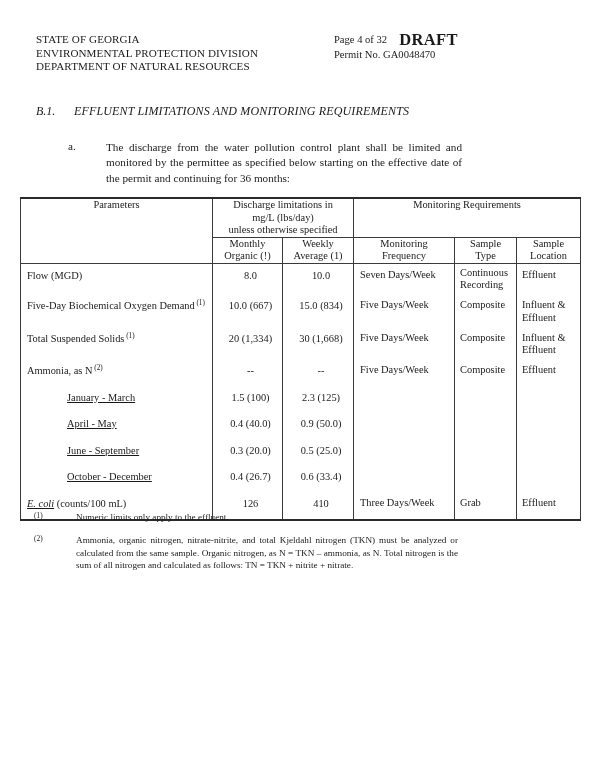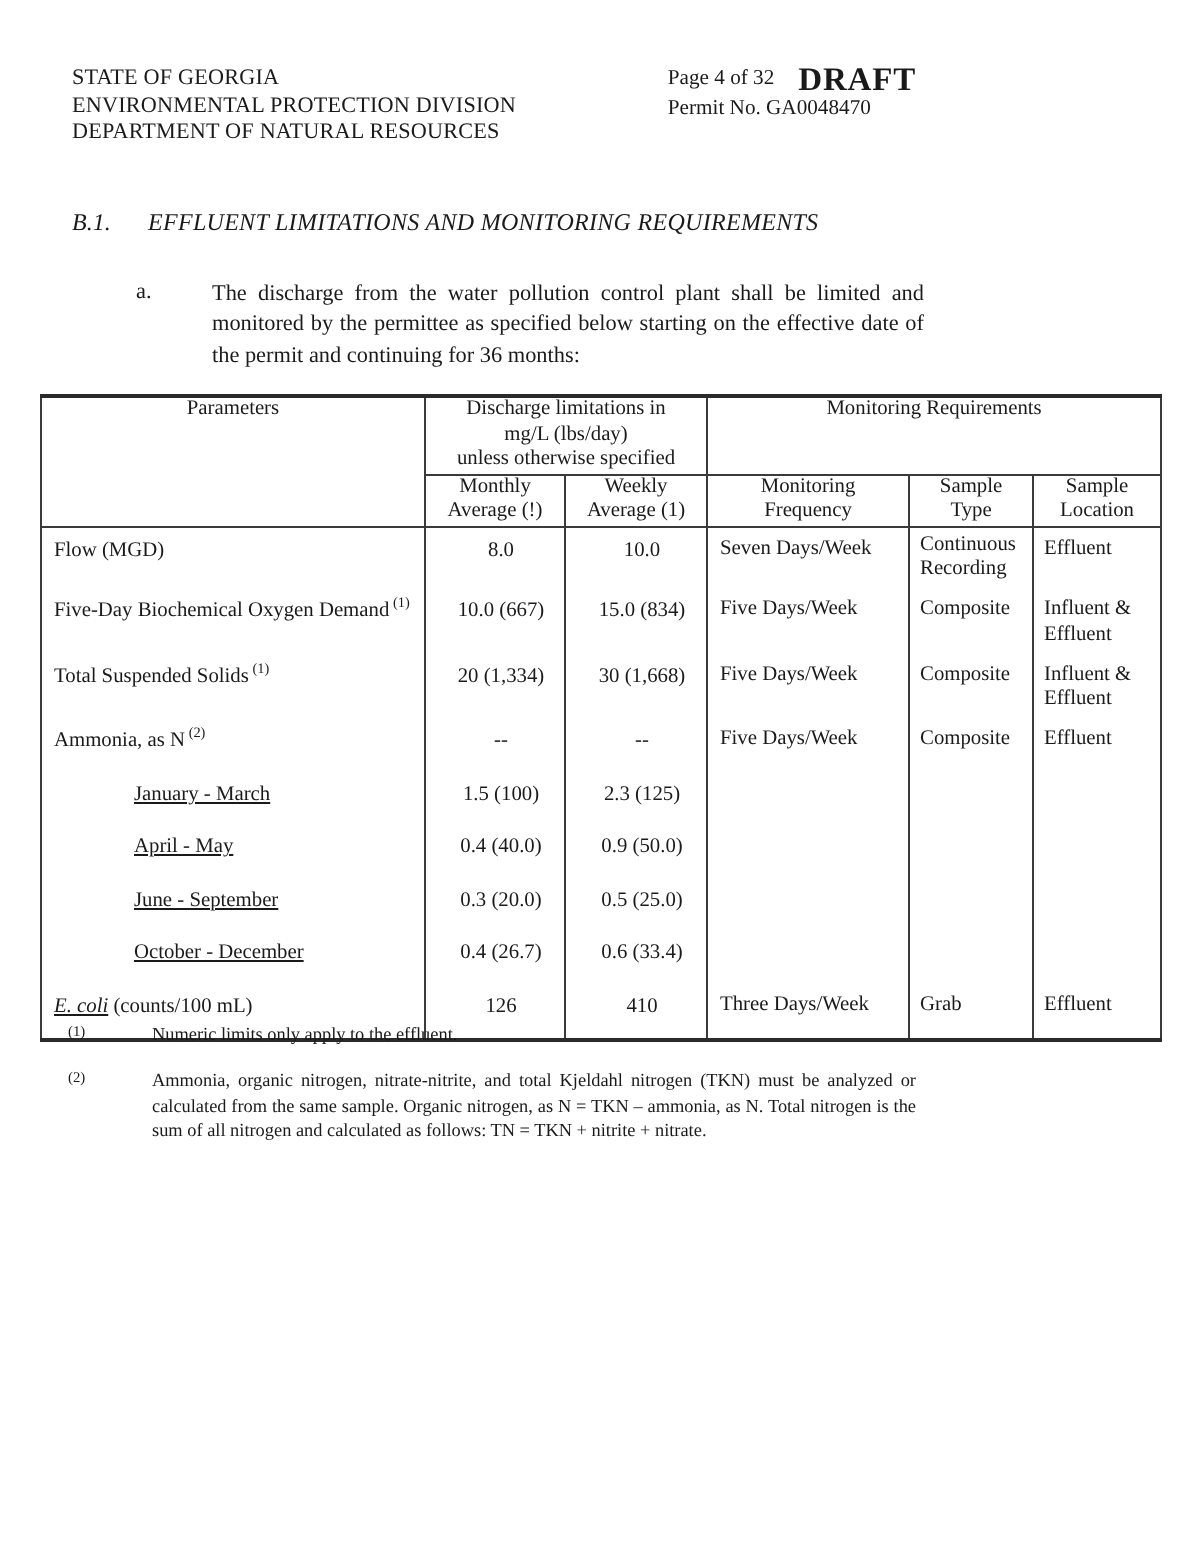--- a/index.html
+++ b/index.html
@@ -257,21 +257,21 @@
         <th class="hcell thick-top" colspan="2">
           <div>Discharge limitations in</div>
           <div>mg/L (lbs/day)</div>
           <div>unless otherwise specified</div>
         </th>
         <th class="hcell thick-top" colspan="3">Monitoring Requirements</th>
       </tr>
       <tr>
         <th class="sub-hcell">
           <div>Monthly</div>
-          <div>Average (!)</div>
+          <div>Organic (!)</div>
         </th>
         <th class="sub-hcell">
           <div>Weekly</div>
           <div>Average (1)</div>
         </th>
         <th class="sub-hcell">
           <div>Monitoring</div>
           <div>Frequency</div>
         </th>
         <th class="sub-hcell">

